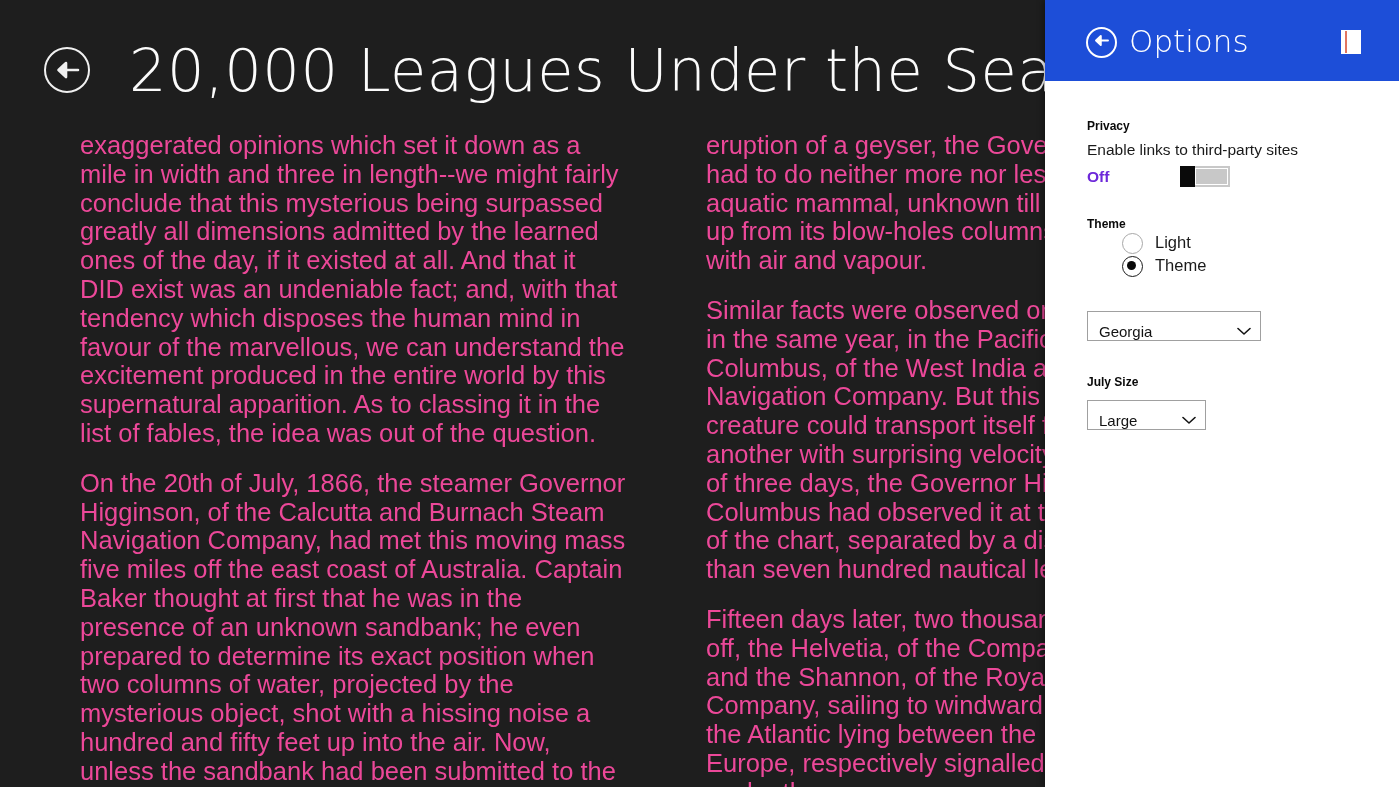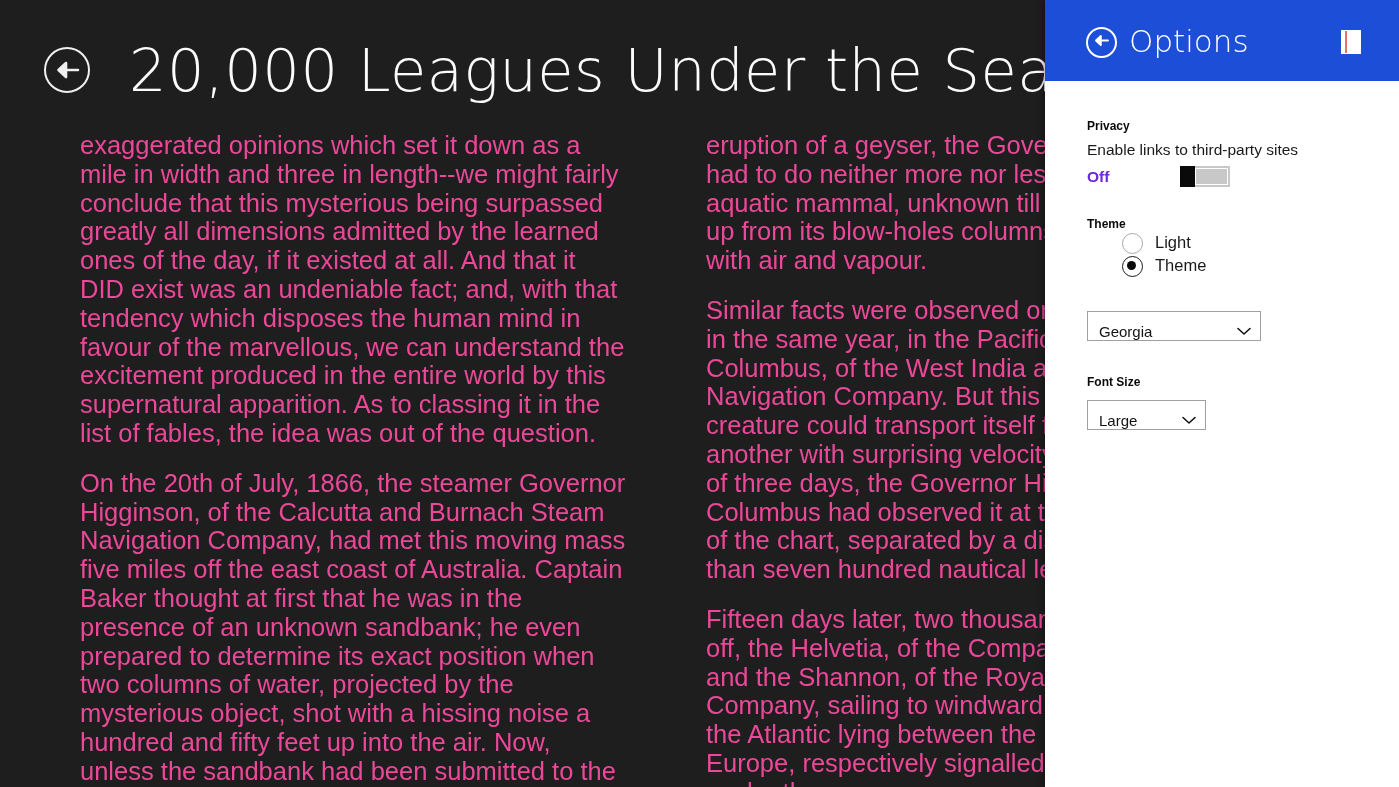--- a/index.html
+++ b/index.html
@@ -337,21 +337,21 @@
         <span class="select-value">Georgia</span>
         <span class="chev">
           <svg width="14" height="9" viewBox="0 0 14 9" aria-hidden="true">
             <path d="M1 1.5 L7 7 L13 1.5" stroke="#131313" stroke-width="1.6" fill="none" stroke-linecap="round" stroke-linejoin="round"></path>
           </svg>
         </span>
       </div>
     </div>
 
     <div class="gap-lg">
-      <div class="section-label">Font Size</div>
+      <div class="section-label">July Size</div>
       <div class="select-box" id="font-size-select">
         <span class="select-value">Large</span>
         <span class="chev">
           <svg width="14" height="9" viewBox="0 0 14 9" aria-hidden="true">
             <path d="M1 1.5 L7 7 L13 1.5" stroke="#131313" stroke-width="1.6" fill="none" stroke-linecap="round" stroke-linejoin="round"></path>
           </svg>
         </span>
       </div>
     </div>
 

